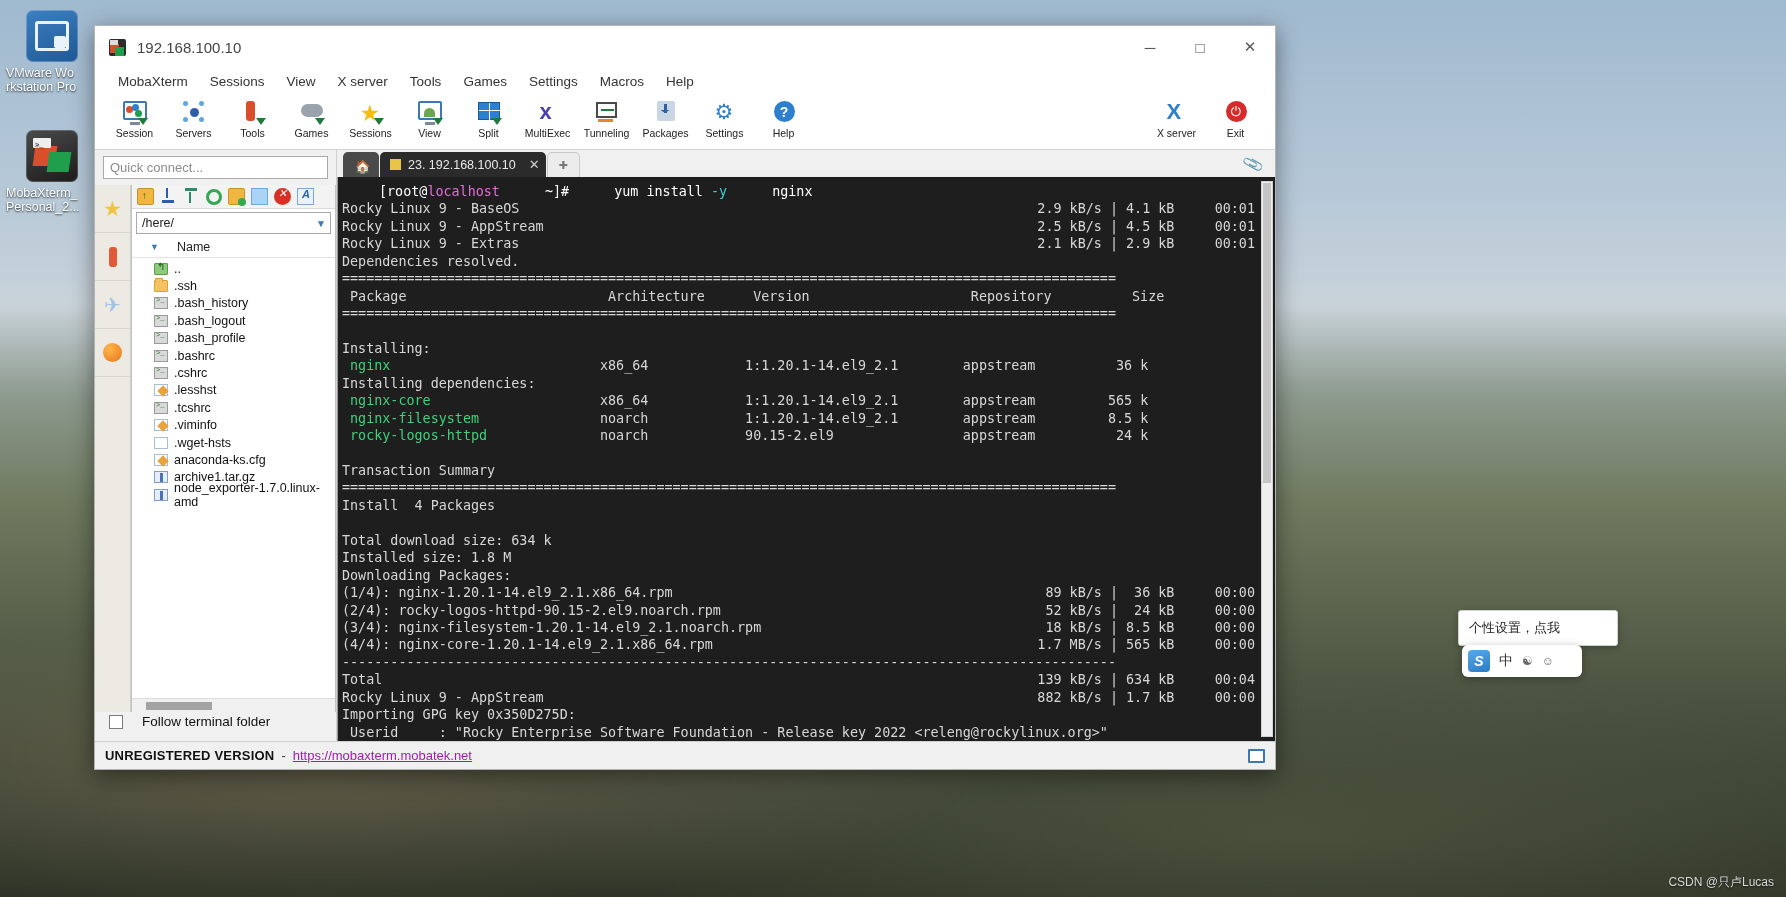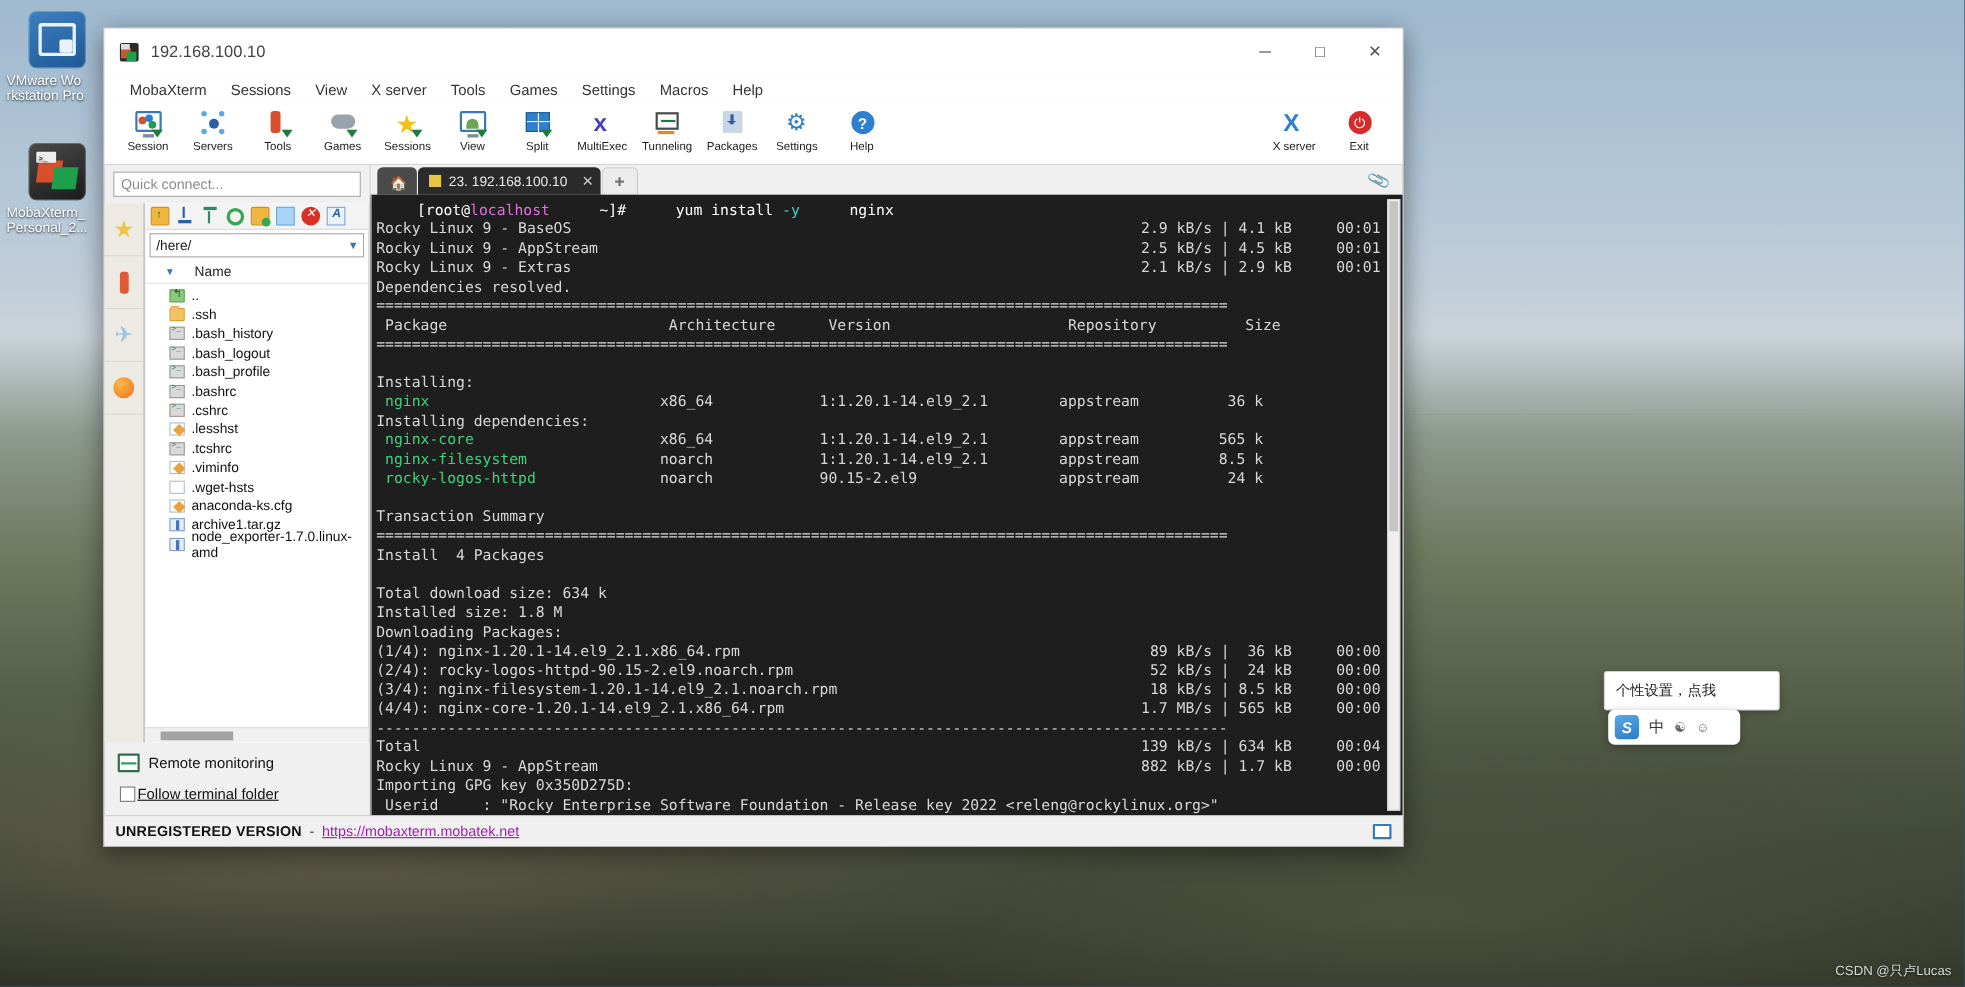--- a/index.html
+++ b/index.html
@@ -156,21 +156,21 @@
   .fi-doc { background:#fff; border:1px solid #a9bdd4; }
   .fi-doc-pencil { background:#fff; border:1px solid #a9bdd4; }
   .fi-doc-pencil:after { content:""; position:absolute; right:0; bottom:0; width:8px;height:8px;background:#e8a33d; transform:rotate(45deg);}
   .fi-arch { background:#e6eefc; border:1px solid #7e9fd0; }
   .fi-arch:after { content:""; position:absolute; left:5px; top:1px; width:3px;height:9px;background:#4a74b5;}
   .sftp-scroll { height: 14px; background:#f0f0f0; border-top:1px solid #dcdcdc; position:relative;}
   .sftp-scroll .thumb { position:absolute; left:14px; top:3px; width:66px; height:8px; background:#a3a3a3; }
   .remote-mon { display:flex; align-items:center; gap:8px; font-size:13.5px; color:#111; padding: 10px 0 10px 12px; }
   .rm-ico { width:20px;height:17px;border:2px solid #2f6e4e; background:#fff; position:relative; border-radius:1px;}
   .rm-ico:after { content:""; position:absolute; left:1px; top:6px; width:14px; height:2px; background:#25a05f;}
-  .follow-row { display:flex; align-items:center; gap:2px; font-size:13.5px; color:#111; padding: 2px 0 12px 14px; text-decoration: underline; }
+  .follow-row { display:flex; align-items:center; gap:19px; font-size:13.5px; color:#111; padding: 2px 0 12px 14px; }
   .cbox { width:14px;height:14px;border:1px solid #7a7a7a; background:#fff; flex:none;}
 
   
   .term-area { flex: 1; display: flex; flex-direction: column; min-width: 0; background:#f0f0f0;}
   .term-tabs { height: 27px; display:flex; align-items:flex-end; padding-left: 6px; gap: 1px; flex:none; position:relative;}
   .tab {
     height: 25px; display:flex; align-items:center; gap:7px; padding: 0 10px;
     font-size: 12.5px; border-radius: 5px 5px 0 0; position: relative;
   }
   .tab.home { background:#4a4a4a; color:#ddd; padding: 0 12px; }
@@ -506,24 +506,20 @@
                 <span>node_exporter-1.7.0.linux-amd</span>
               </div>
           </div>
 
           <div class="sftp-scroll">
               <div class="thumb"></div>
             </div>
         </div>
       </div>
 
-      <div class="remote-mon">
-        <span class="rm-ico"></span>
-        <span>Remote monitoring</span>
-      </div>
       <div class="follow-row">
         <span class="cbox"></span>
         <span>Follow terminal folder</span>
       </div>
     </div>
 
     <div class="term-area">
       <div class="term-tabs">
         <div class="tab home">
           <span class="tab-ico" style="display:inline-block;">🏠</span>

